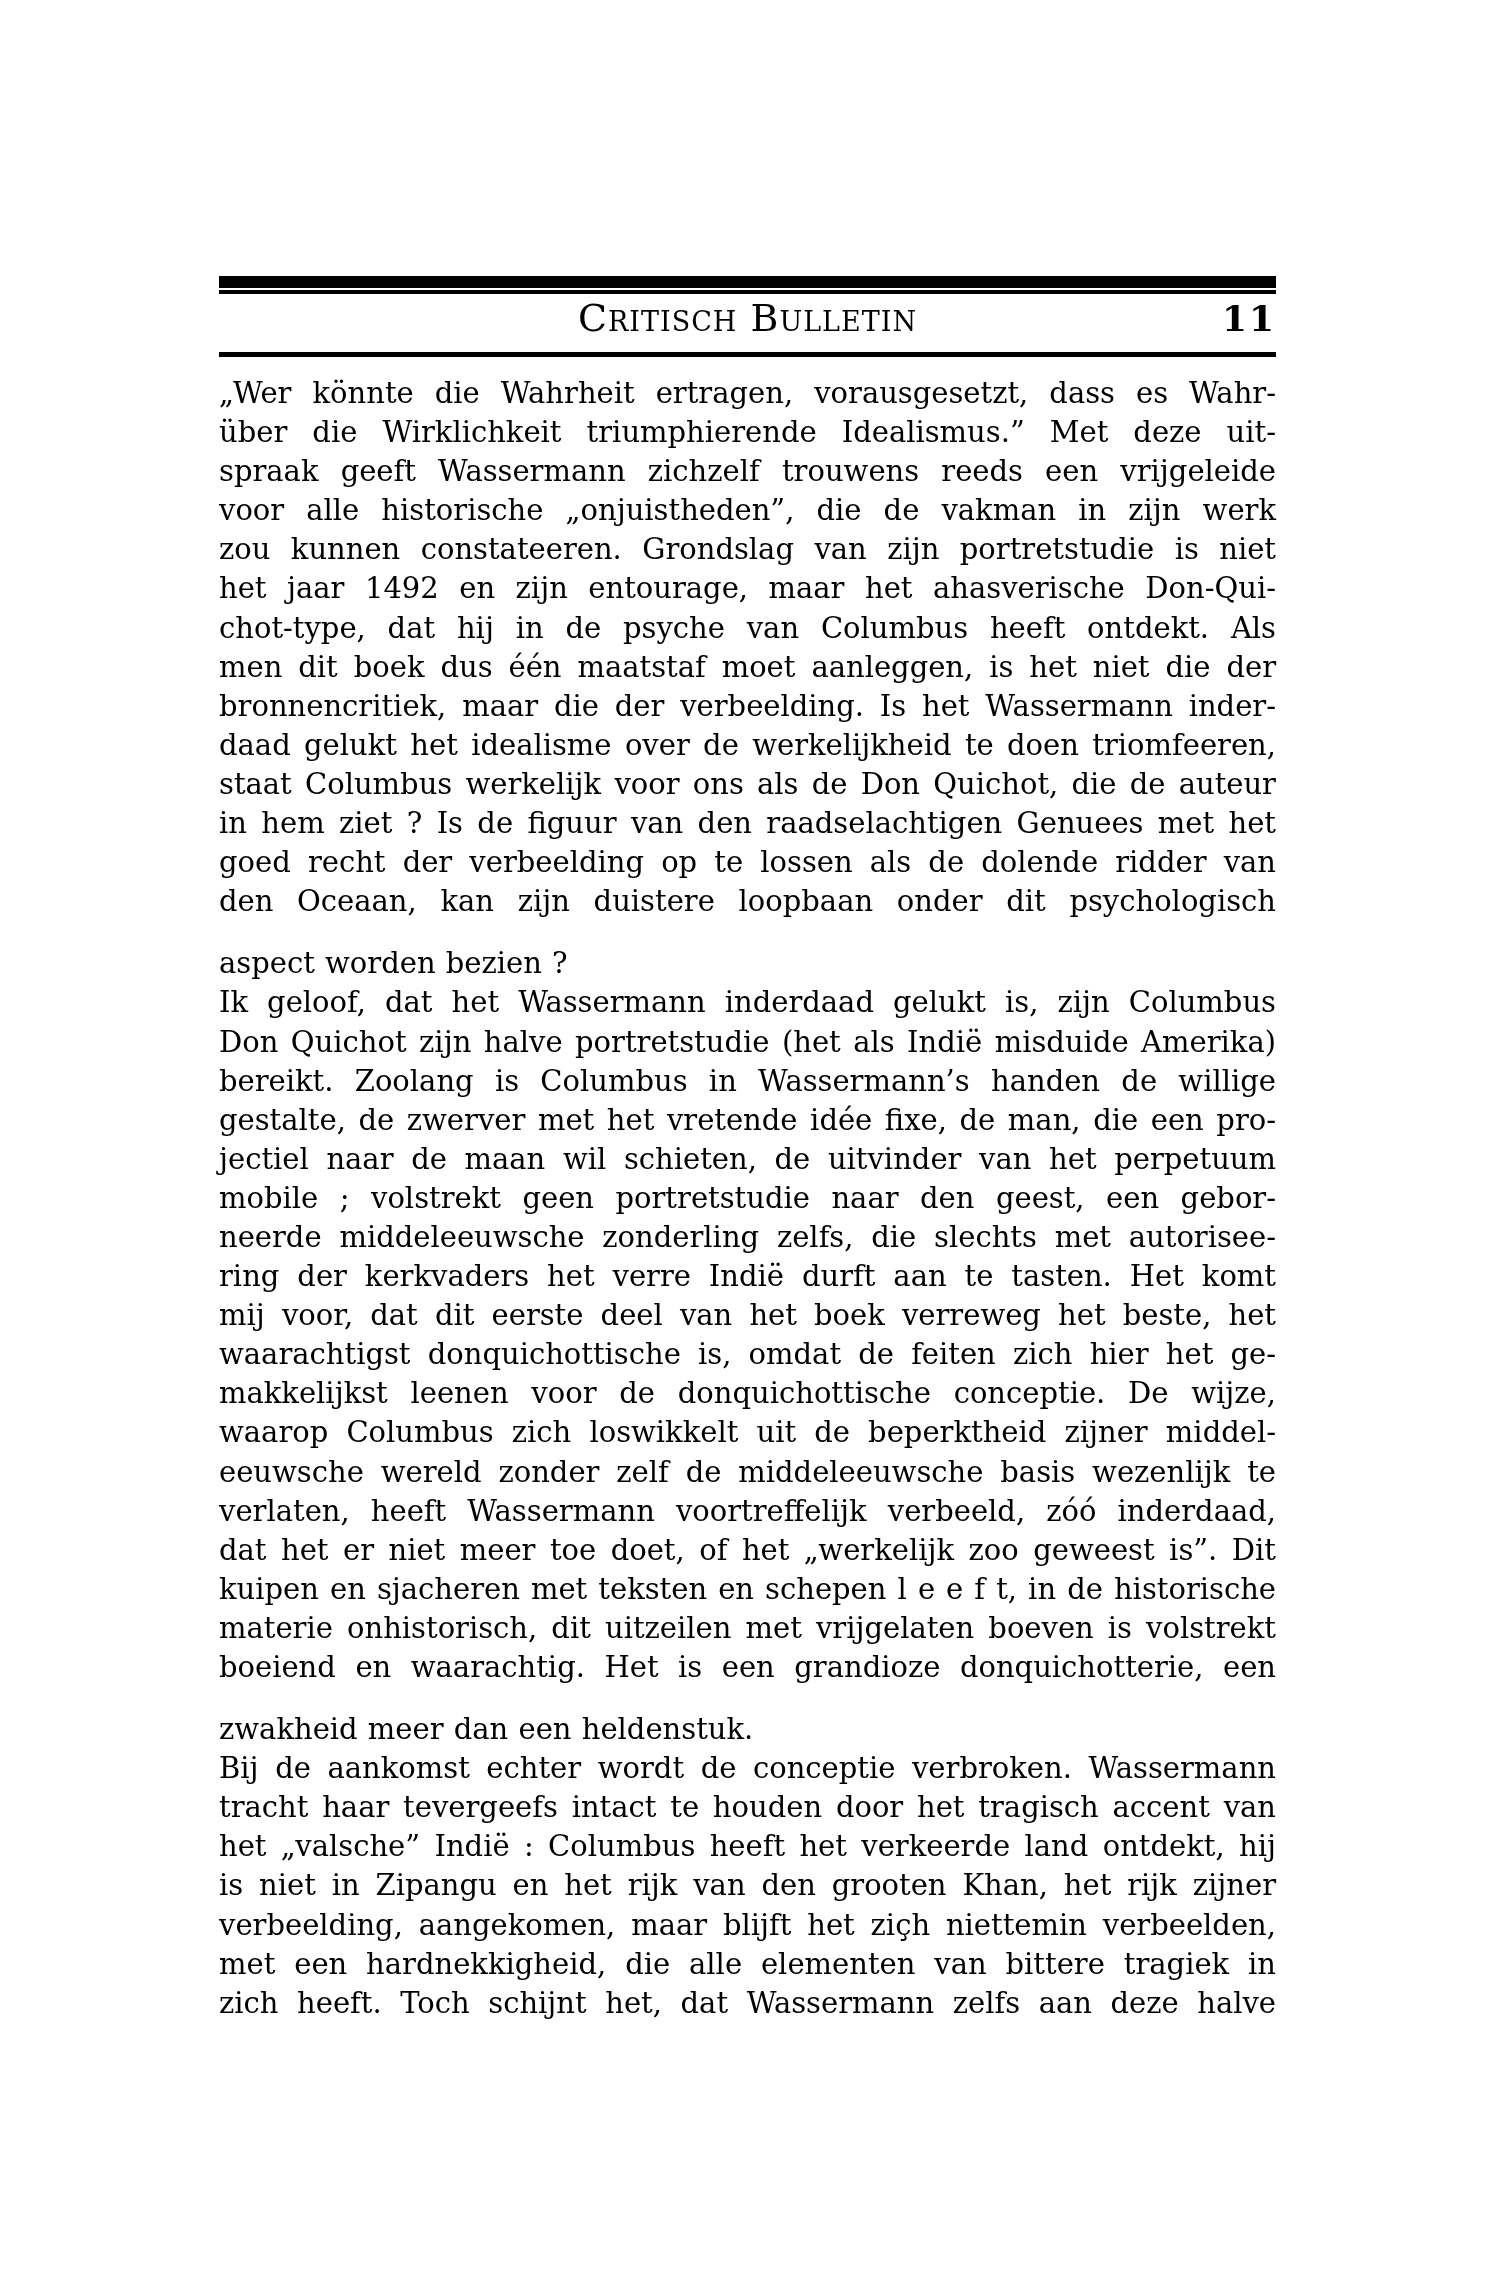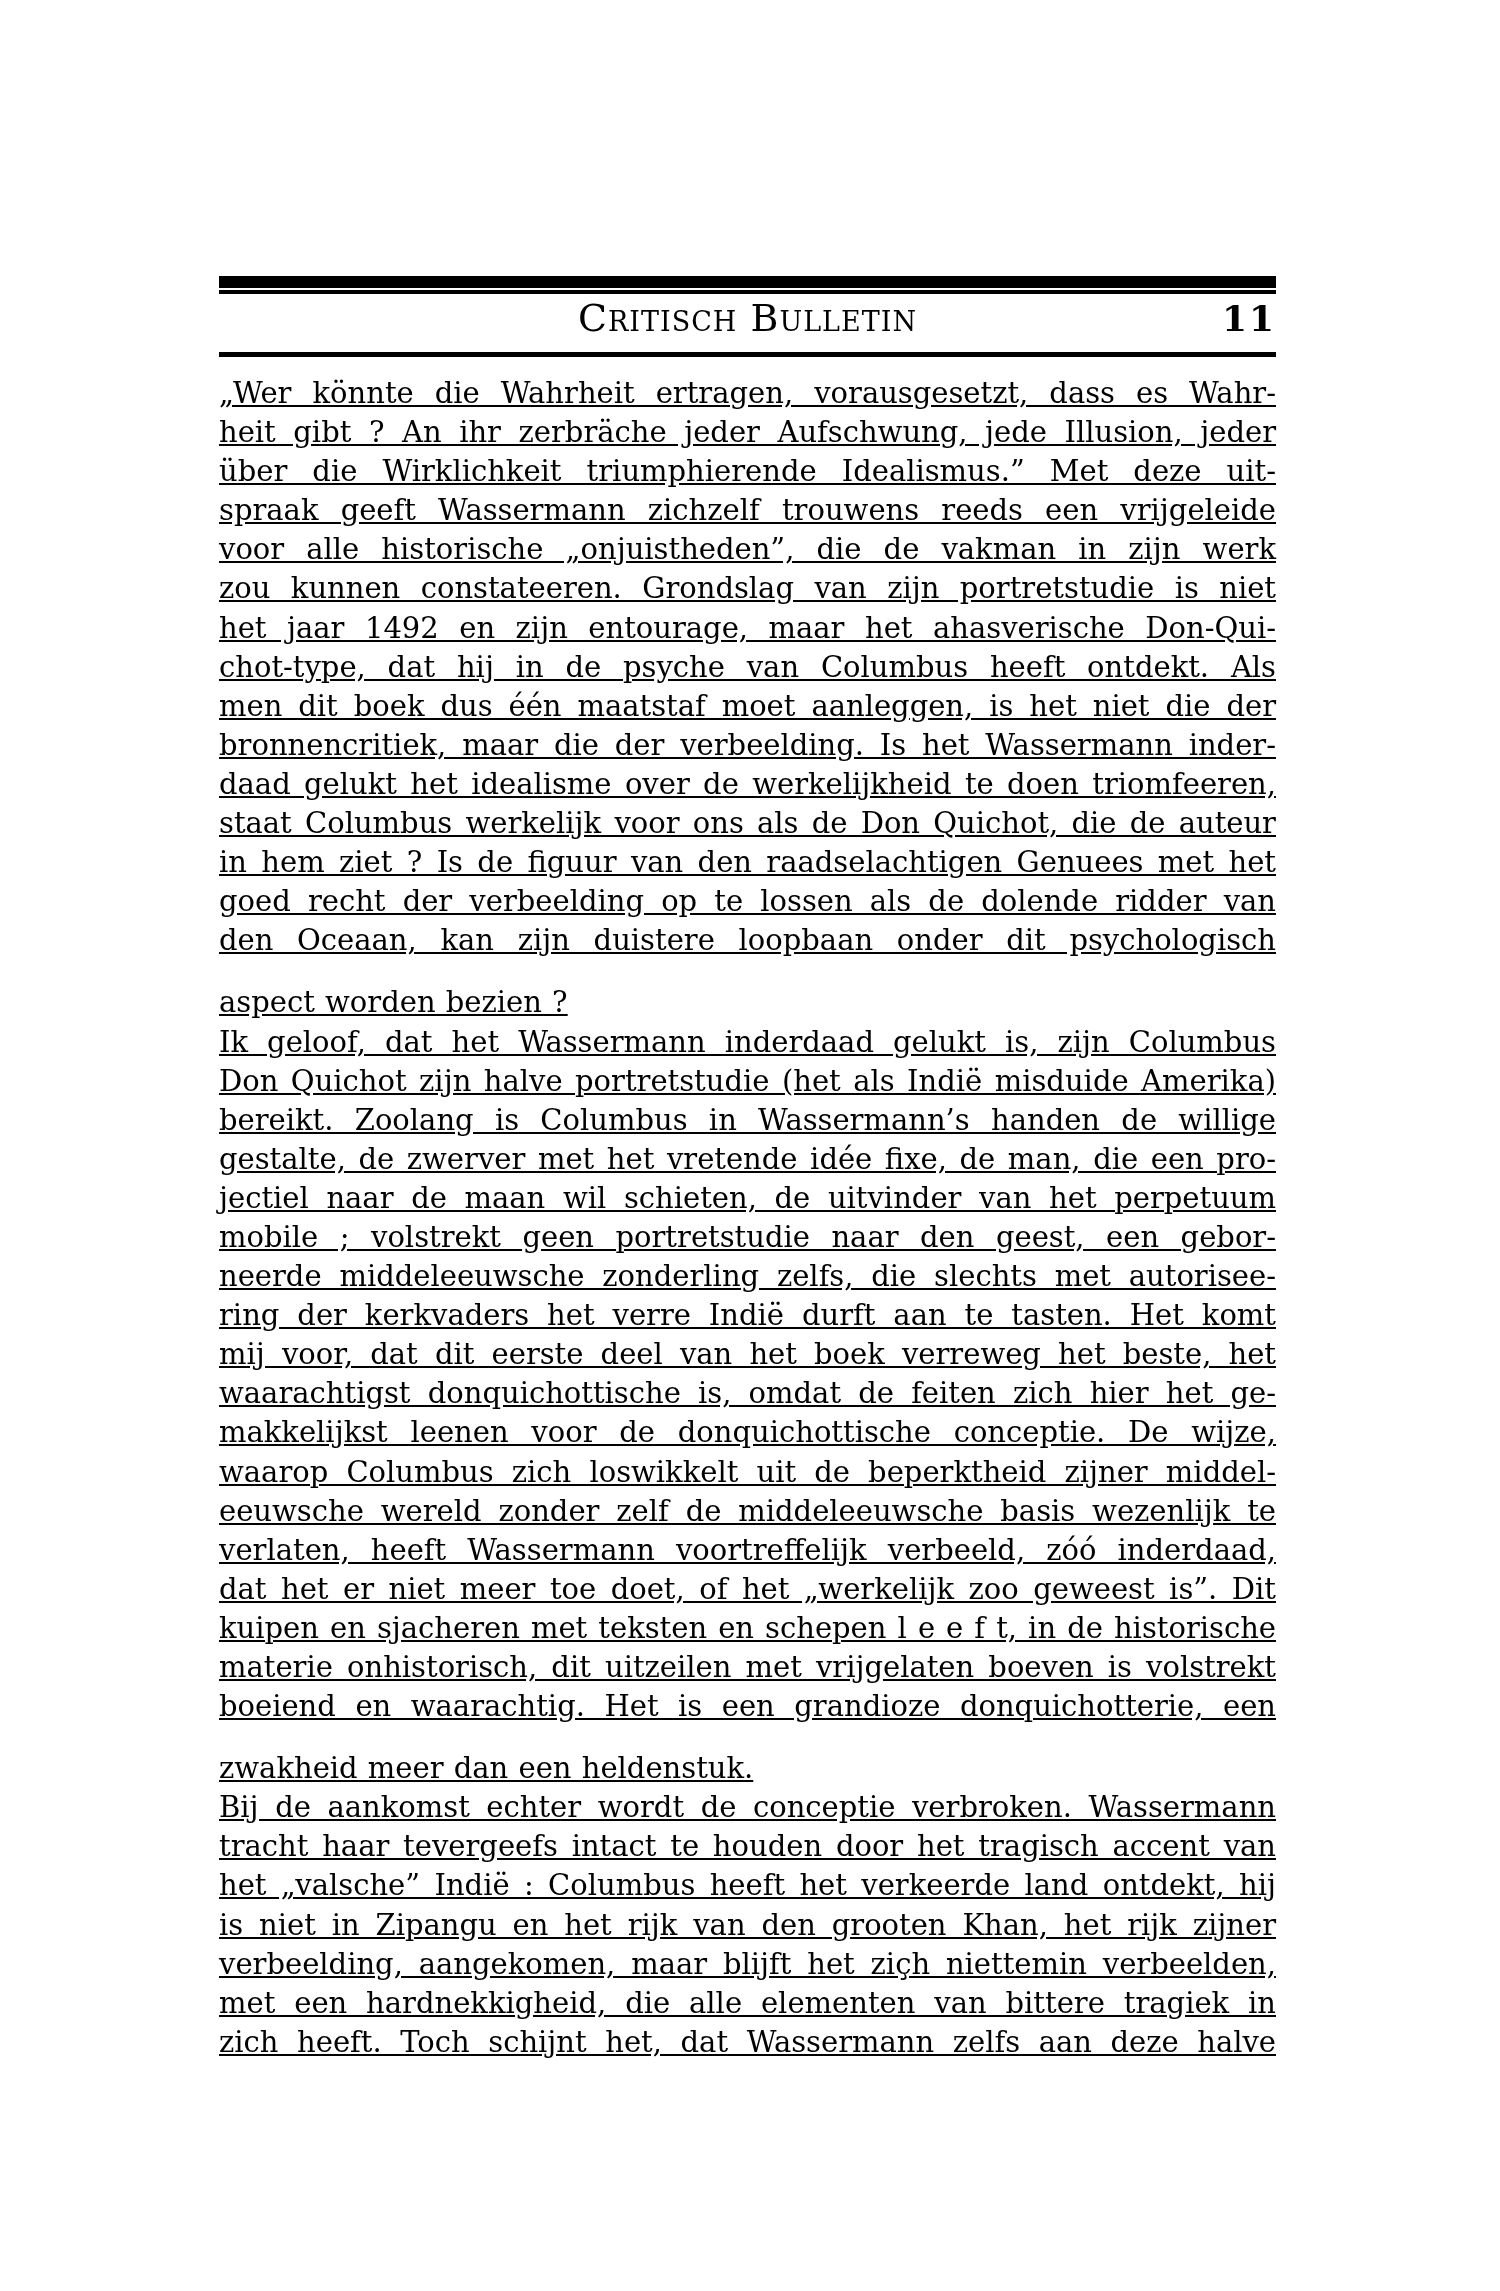--- a/index.html
+++ b/index.html
@@ -55,21 +55,20 @@
   .rule-single {
     top: 352px;
     height: 0;
     border-top: 5px solid #000;
   }
   .article-text {
     top: 374px;
     font-size: 29px;
     line-height: 39.1px;
     word-spacing: 1px;
-    text-decoration: underline;
   }
   .paragraph { margin: 0; }
   .line {
     text-align: justify;
     text-align-last: justify;
     height: 39.1px;
     overflow: visible;
     white-space: nowrap;
   }
   .line.flush {
@@ -87,21 +86,20 @@
   <div class="content-col header-row">
     <span class="journal-title">Critisch Bulletin</span>
     <span class="page-number">11</span>
   </div>
 
   <div class="content-col rule-single"></div>
 
   <div class="content-col article-text">
       <div class="paragraph">
         <div class="line">„Wer könnte die Wahrheit ertragen, vorausgesetzt, dass es Wahr-</div>
-        <div class="line">heit gibt ? An ihr zerbräche jeder Aufschwung, jede Illusion, jeder</div>
         <div class="line">über die Wirklichkeit triumphierende Idealismus.” Met deze uit-</div>
         <div class="line">spraak geeft Wassermann zichzelf trouwens reeds een vrijgeleide</div>
         <div class="line">voor alle historische „onjuistheden”, die de vakman in zijn werk</div>
         <div class="line">zou kunnen constateeren. Grondslag van zijn portretstudie is niet</div>
         <div class="line">het jaar 1492 en zijn entourage, maar het ahasverische Don-Qui-</div>
         <div class="line">chot-type, dat hij in de psyche van Columbus heeft ontdekt. Als</div>
         <div class="line">men dit boek dus één maatstaf moet aanleggen, is het niet die der</div>
         <div class="line">bronnencritiek, maar die der verbeelding. Is het Wassermann inder-</div>
         <div class="line">daad gelukt het idealisme over de werkelijkheid te doen triomfeeren,</div>
         <div class="line">staat Columbus werkelijk voor ons als de Don Quichot, die de auteur</div>

